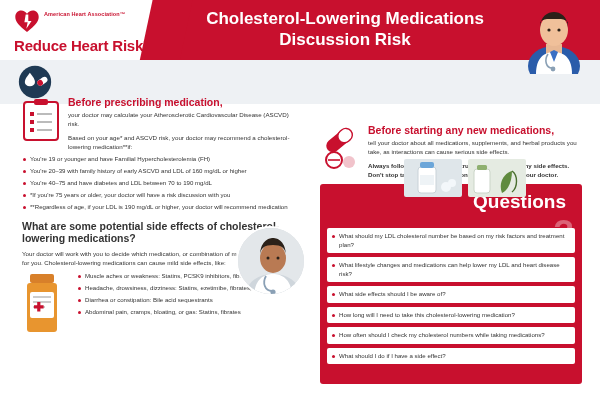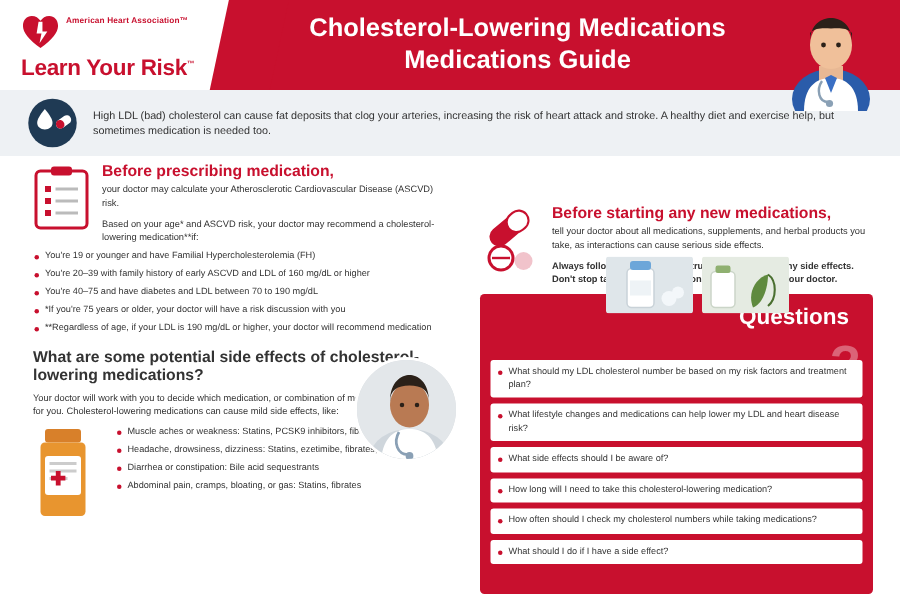--- a/index.html
+++ b/index.html
@@ -41,21 +41,21 @@
 
   
   .banner {
     position: absolute; left: 0; top: 60px; width: 600px; height: 44px;
     background: #eef1f4; display: flex; align-items: center; padding: 0 18px;
   }
   .banner-icon { width: 34px; height: 34px; flex: none; margin-right: 10px; }
   .banner-text { font-size: 7.2px; color: #333; line-height: 1.45; }
 
   
-  .cols { position: absolute; left: 0; top: 108px; width: 600px; height: 292px; padding-left: 21px; }
+  .cols { position: absolute; left: 0; top: 96px; width: 600px; height: 292px; padding-left: 21px; }
   .col-left { position: absolute; left: 22px; top: 0; width: 270px; }
   .col-right { position: absolute; left: 320px; top: 0; width: 262px; margin-top: 28px; }
 
   .sec-head {
     font-size: 10.5px; font-weight: bold; color: #c8102e; line-height: 1.15; margin-bottom: 2px;
   }
   .body-txt { font-size: 6.2px; color: #333; line-height: 1.5; }
   .red-link { color: #c8102e; text-decoration: underline; }
 
   ul.bullets { list-style: none; margin-top: 4px; }
@@ -72,21 +72,21 @@
   .block-flex { display: flex; gap: 8px; }
   .clipboard { width: 38px; height: 44px; flex: none; margin-top: 2px; }
   .pillcap { width: 40px; height: 46px; flex: none; margin-top: 2px; }
 
   
   .q-box {
     position: absolute; left: 320px; top: 88px; width: 262px; height: 200px;
     background: #c8102e; border-radius: 3px; overflow: hidden;
   }
   .q-title {
-    color: #ffffff; font-weight: bold; font-size: 15px; text-align: right;
+    color: #ffffff; font-weight: bold; font-size: 19px; text-align: right;
     padding: 8px 16px 0 0; line-height: 1.1;
   }
   .q-mark {
     position: absolute; right: 8px; top: 30px; color: rgba(255,255,255,.35);
     font-size: 34px; font-weight: bold; line-height: 1;
   }
   .q-list { position: absolute; left: 0; top: 44px; width: 262px; }
   .q-item {
     background: #ffffff; margin: 0 7px 4px 7px; border-radius: 2px;
     padding: 4px 6px 4px 12px; position: relative; font-size: 6.1px; color: #333; line-height: 1.4;
@@ -119,24 +119,24 @@
     <div class="hdr-red"></div>
 
     <div class="hdr-left">
       <div class="aha-logo-row">
         <svg class="aha-heart" viewBox="0 0 40 40">
           <path d="M20 37 C8 28 2 21 2 14 C2 8 6 4 11 4 C15 4 18 6 20 9 C22 6 25 4 29 4 C34 4 38 8 38 14 C38 21 32 28 20 37 Z" fill="#c8102e"></path>
           <path d="M18 10 L22 10 L22 20 L27 20 L19 32 L21 22 L16 22 Z" fill="#ffffff"></path>
         </svg>
         <div class="aha-text">American Heart Association™</div>
       </div>
-      <div class="ryr"><span>Learn Your Risk</span><sup>™</sup></div>
-    </div>
-
-    <div class="hdr-title">Cholesterol-Lowering Medications Medications Guide</div>
+      <div class="ryr"><span>Reduce Heart Risk</span><sup>™</sup></div>
+    </div>
+
+    <div class="hdr-title">Cholesterol-Lowering Medications Discussion Risk</div>
 
     <svg class="doctor" viewBox="0 0 64 70">
       <ellipse cx="32" cy="62" rx="26" ry="20" fill="#2a5caa"></ellipse>
       <rect x="24" y="40" width="16" height="14" fill="#e8b894"></rect>
       <path d="M14 70 C14 54 22 48 32 48 C42 48 50 54 50 70 Z" fill="#ffffff"></path>
       <path d="M28 48 L32 58 L36 48 L32 46 Z" fill="#3a6fc4"></path>
       <ellipse cx="32" cy="26" rx="14" ry="16" fill="#f0c09a"></ellipse>
       <path d="M18 24 C18 12 26 8 32 8 C38 8 46 12 46 24 L46 18 C42 14 36 15 32 15 C28 15 22 14 18 18 Z" fill="#2b2119"></path>
       <circle cx="27" cy="26" r="1.6" fill="#2b2119"></circle>
       <circle cx="37" cy="26" r="1.6" fill="#2b2119"></circle>
@@ -145,21 +145,20 @@
     </svg>
   </div>
 
   <div class="banner">
     <svg class="banner-icon" viewBox="0 0 40 40">
       <circle cx="20" cy="20" r="19" fill="#1f3a54"></circle>
       <path d="M14 9 C18 14 20 17 20 20 C20 23 17.5 25 14 25 C10.5 25 8 23 8 20 C8 17 10 14 14 9 Z" fill="#ffffff"></path>
       <rect x="22" y="16" width="13" height="7" rx="3.5" fill="#ffffff" transform="rotate(-35 28 19)"></rect>
       <rect x="22" y="16" width="6.5" height="7" rx="3.5" fill="#c8102e" transform="rotate(-35 28 19)"></rect>
     </svg>
-    <div class="banner-text">High LDL (bad) cholesterol can cause fat deposits that clog your arteries, increasing the risk of heart attack and stroke. A healthy diet and exercise help, but sometimes medication is needed too.</div>
   </div>
 
   <div class="cols">
 
     <div class="col-left">
 
       <div class="block-flex">
         <svg class="clipboard" viewBox="0 0 38 44">
           <rect x="2" y="4" width="34" height="38" rx="3" fill="#ffffff" stroke="#c8102e" stroke-width="2"></rect>
           <rect x="12" y="1" width="14" height="6" rx="2" fill="#c8102e"></rect>

